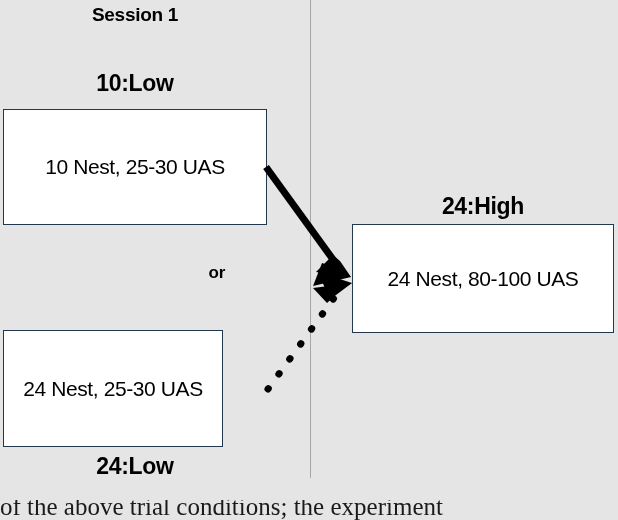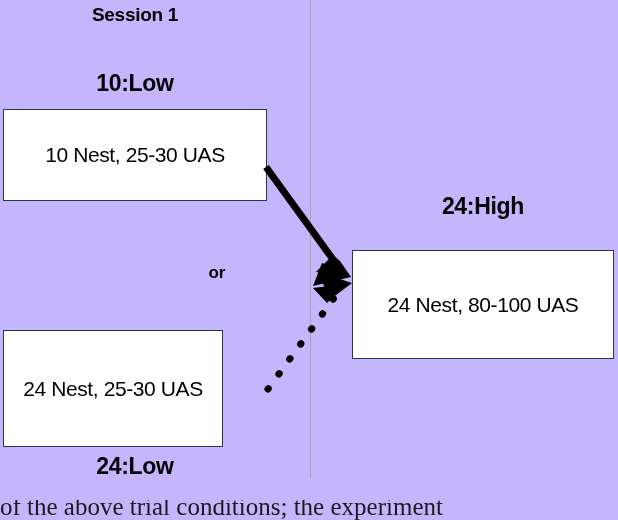--- a/index.html
+++ b/index.html
@@ -9,21 +9,21 @@
     background: #ffffff;
   }
   body {
     font-family: "Liberation Sans", sans-serif;
     color: #000000;
   }
   #diagram-root {
     position: relative;
     width: 618px;
     height: 520px;
-    background: #c4b5fd;
+    background: #e5e5e5;
     overflow: hidden;
   }
   .abs { position: absolute; }
 
   
   .session-header {
     font-weight: bold;
     font-size: 19px;
     letter-spacing: -0.3px;
     text-align: center;
@@ -64,27 +64,27 @@
   }
   .cond-box-text {
     width: 100%;
     text-align: center;
     font-size: 21px;
     letter-spacing: -0.4px;
     white-space: nowrap;
     color: #000000;
   }
   #box-session1-low10 {
-    left: 3px;   top: 109px;  width: 264px; height: 92px;
+    left: 3px;   top: 109px;  width: 264px; height: 116px;
   }
   #box-session1-low24 {
     left: 3px;   top: 330px;  width: 220px; height: 117px;
   }
   #box-session2-high24 {
-    left: 352px; top: 224px;  width: 262px; height: 109px; margin-top: 26px;
+    left: 352px; top: 224px;  width: 262px; height: 109px;
   }
   #box-session2-high24 .cond-box-text { font-size: 21px; }
 
   
   #arrow-layer {
     left: 0; top: 0; width: 618px; height: 520px;
     pointer-events: none;
   }
 
   

